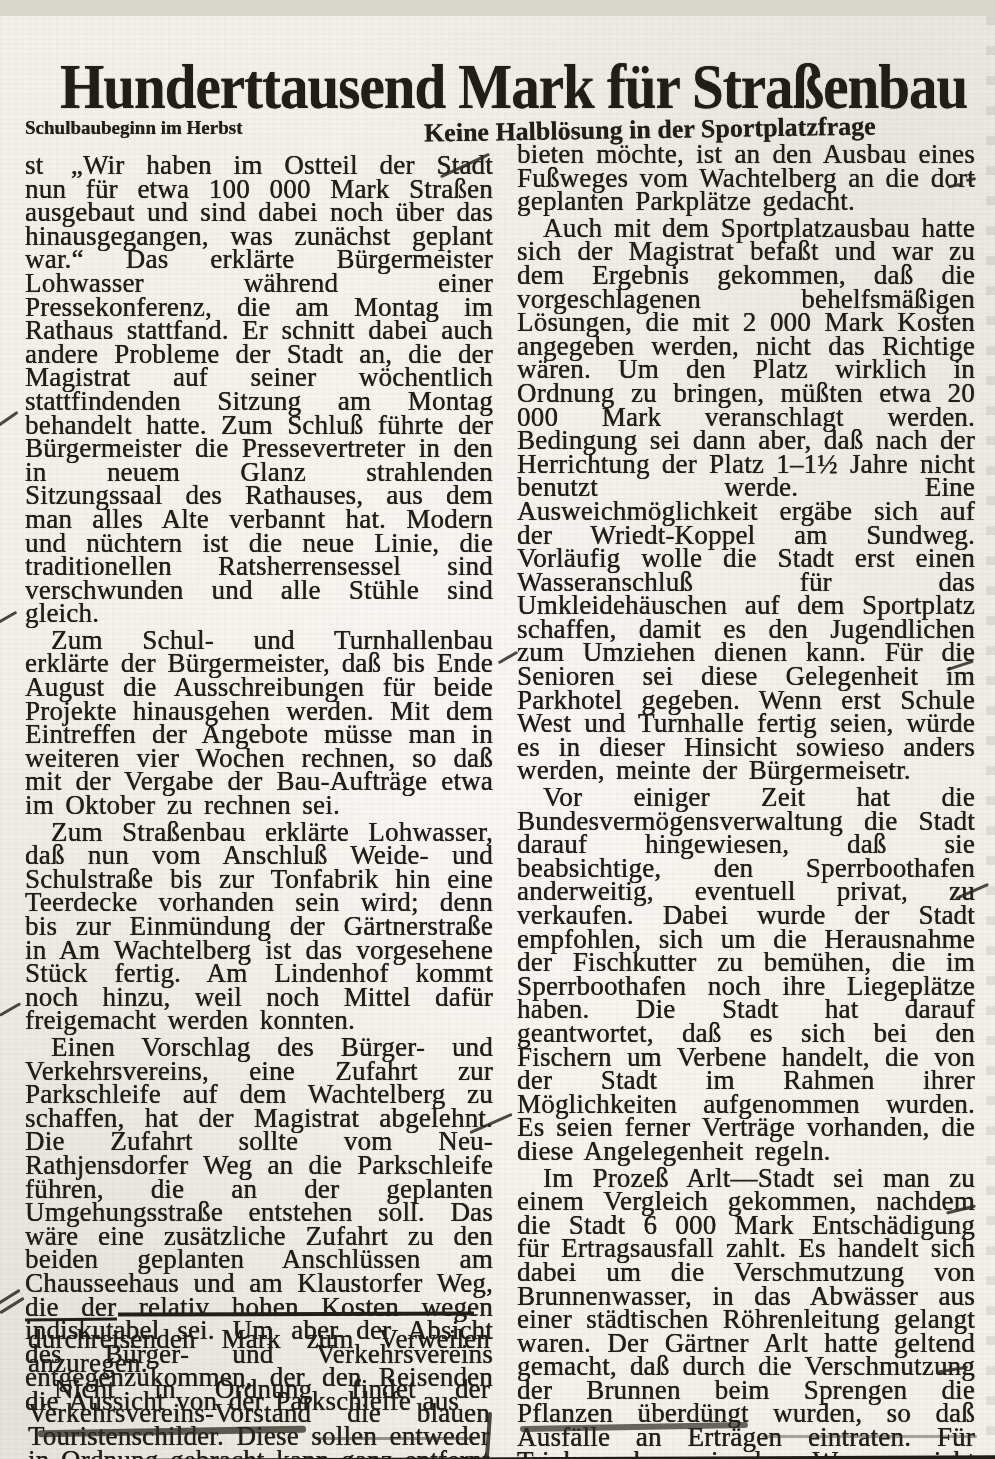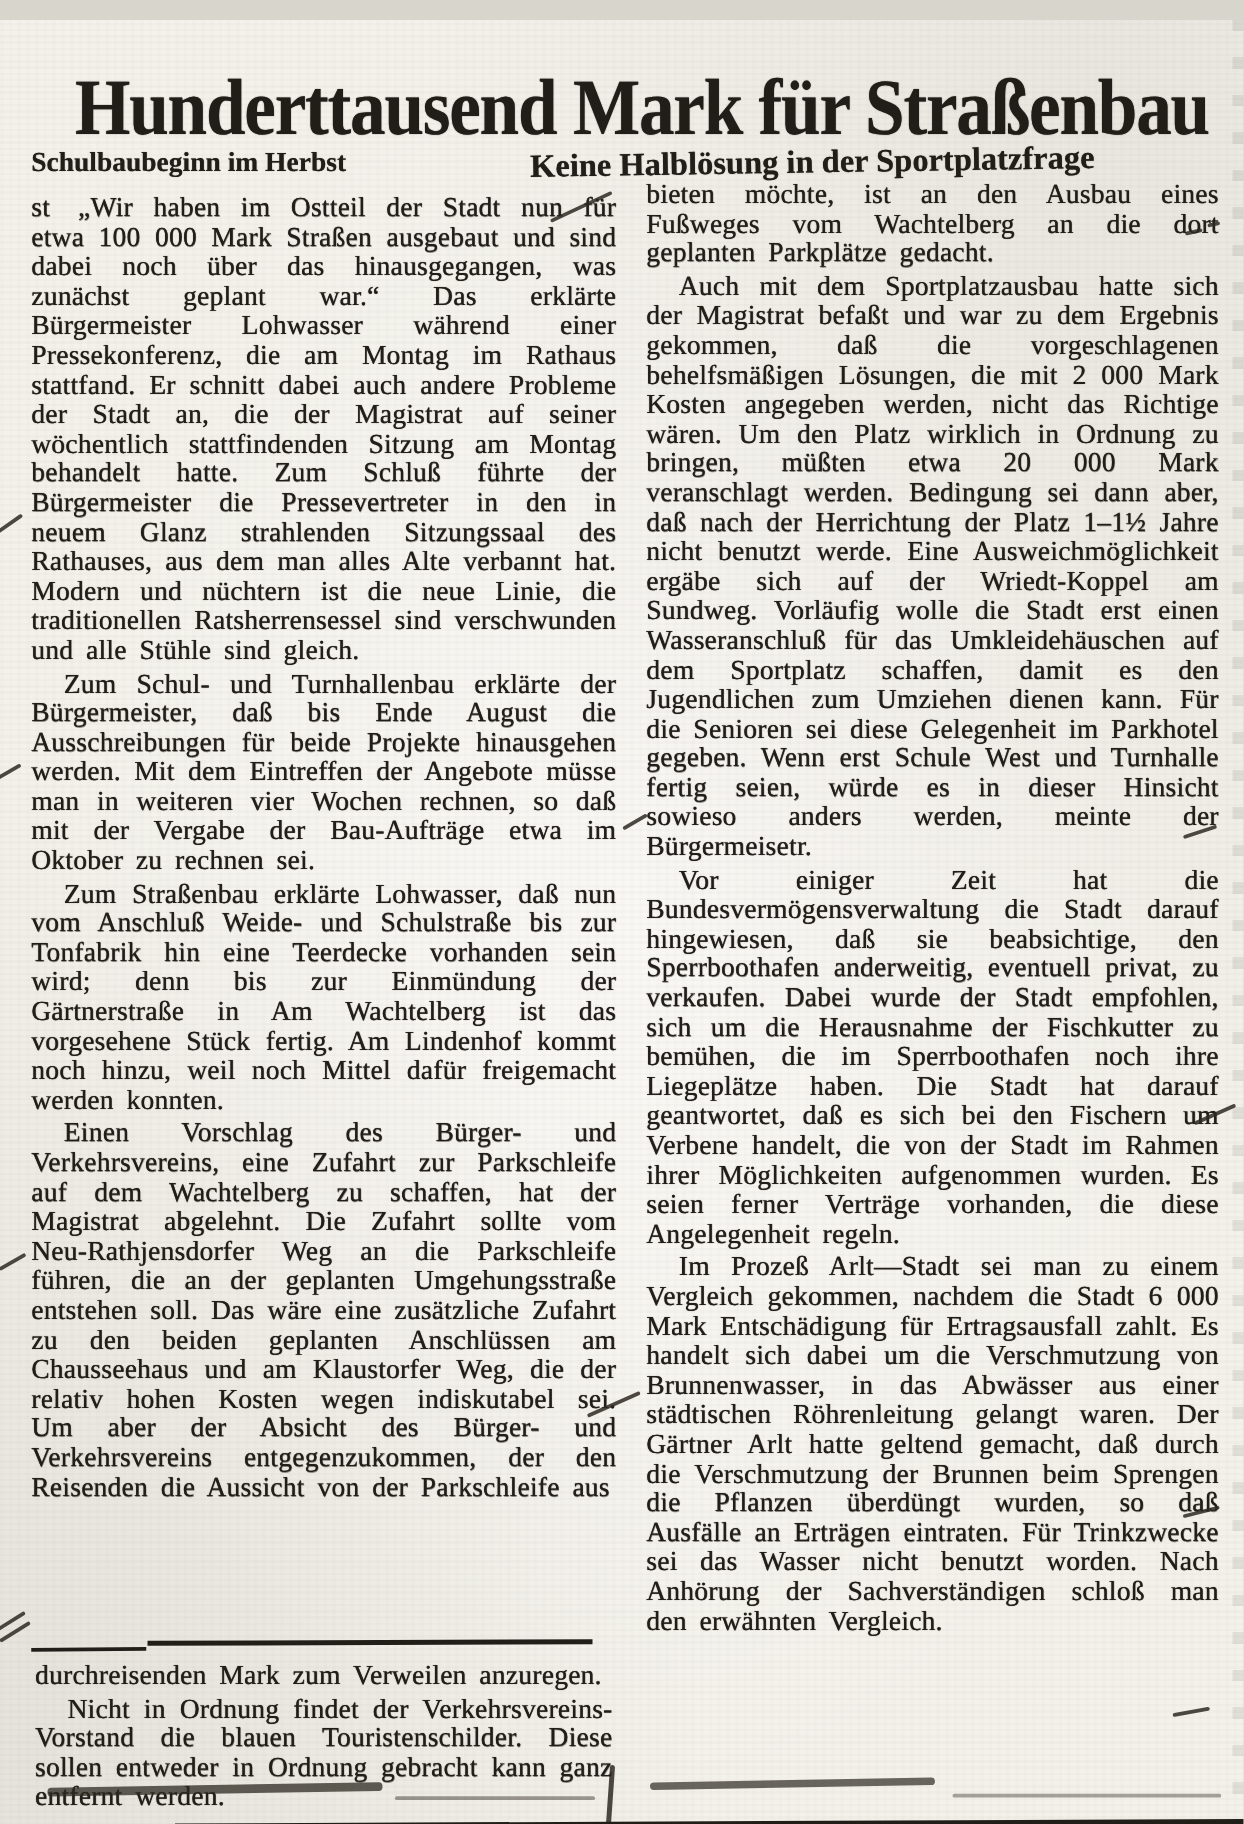--- a/index.html
+++ b/index.html
@@ -32,28 +32,28 @@
     background:repeating-linear-gradient(180deg, rgba(45,38,30,.5) 0 9px, transparent 9px 30px);
     opacity:.18;pointer-events:none;
   }
   .headline{
     position:absolute;left:60px;top:34px;width:900px;margin:0;
     font-size:57px;font-weight:700;text-align:center;white-space:nowrap;
     letter-spacing:-1px;transform:scaleY(1.12);transform-origin:top center;
     text-shadow:0 0 .8px rgba(33,30,25,.85);
   }
   .subhead{
-    position:absolute;margin:0;font-size:22px;font-weight:700;white-space:nowrap;
+    position:absolute;margin:0;font-size:19px;font-weight:700;white-space:nowrap;
     text-shadow:0 0 .7px rgba(33,30,25,.8);
   }
   .subhead-left{left:25px;top:101px;}
   .subhead-right{left:424px;top:99px;transform:rotate(-0.9deg);font-size:26px;}
   .col{
     position:absolute;
-    font-size:22px;line-height:23.6px;
+    font-size:27px;line-height:23.6px;
     text-align:justify;
     letter-spacing:.2px;word-spacing:4.5px;
     text-shadow:0 0 .7px rgba(33,30,25,.85), .35px .35px 0 rgba(33,30,25,.45);
     font-family:Liberation Serif, serif;
   }
   .col p{margin:0 0 3px 0;text-indent:26px;}
   .col p.noindent{text-indent:0;}
   .col-left{left:25px;top:138px;width:468px;}
   .col-right{left:517px;top:127px;width:458px;}
   .col-footnote{left:28px;top:1312px;width:462px;}

